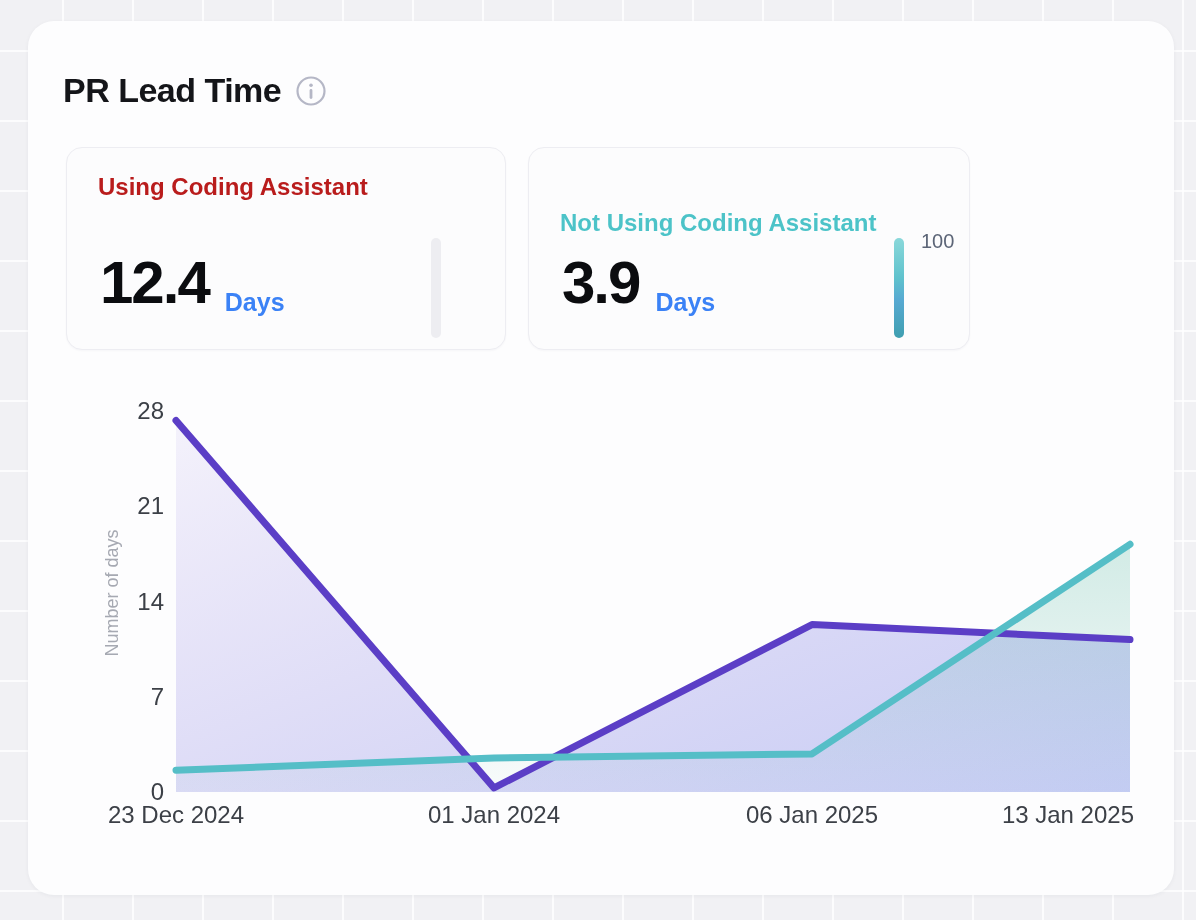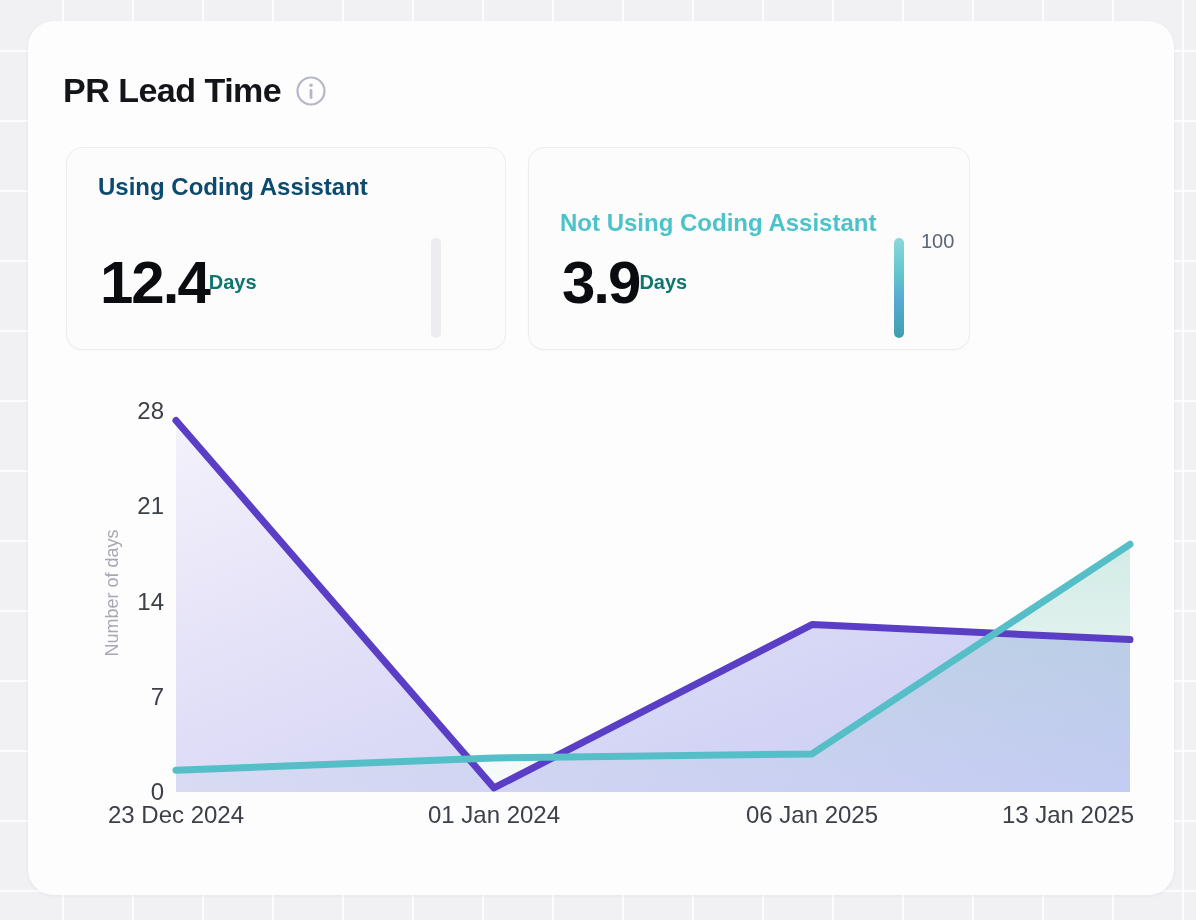--- a/index.html
+++ b/index.html
@@ -24,25 +24,25 @@
   .info-btn { width:32px; height:32px; border:none; background:transparent; cursor:pointer; padding:0; }
 
   .stat-card {
     position:absolute; top:126px; height:203px;
     background:#fcfcfd; border:1px solid #ededf2; border-radius:16px;
     box-shadow:0 1px 2px rgba(30,30,60,.03);
   }
   .stat-card.c1 { left:38px;  width:440px; }
   .stat-card.c2 { left:500px; width:442px; }
   .stat-title { position:absolute; left:31px; top:25px; font-size:24px; font-weight:700; }
-  .c1 .stat-title { color:#0c4a6e; }
+  .c1 .stat-title { color:#b91c1c; }
   .c2 .stat-title { color:#4cc3c8;margin-top:36px; }
-  .stat-value-row { position:absolute; left:33px; top:100px; display:flex; align-items:center; }
+  .stat-value-row { position:absolute; left:33px; top:100px; display:flex; align-items:flex-end; gap:16px; }
   .stat-value { font-size:60px; font-weight:700; color:#0b0c0f; letter-spacing:-2px; }
-  .stat-unit  { font-size:20px; font-weight:700; color:#0f766e; }
+  .stat-unit  { font-size:25px; font-weight:700; color:#3b82f6; }
   .gauge { position:absolute; top:90px; width:10px; height:100px; border-radius:6px; }
   .c1 .gauge { left:364px; background:#ededf1; }
   .c2 .gauge { left:365px;
     background:linear-gradient(180deg,#8ad8da 0%,#5fc2cd 40%,#57a9d2 62%,#3f9fb0 100%); }
   .gauge-label { position:absolute; left:392px; top:82px; font-size:20px; color:#5c6577; }
 
   .chart { position:absolute; left:62px; top:374px; width:1064px; height:452px; }
   .chart svg { display:block; }
   .tick { font-size:24px; fill:#3c4047; }
   .axis-title { font-size:18px; fill:#a6a9b2; }

